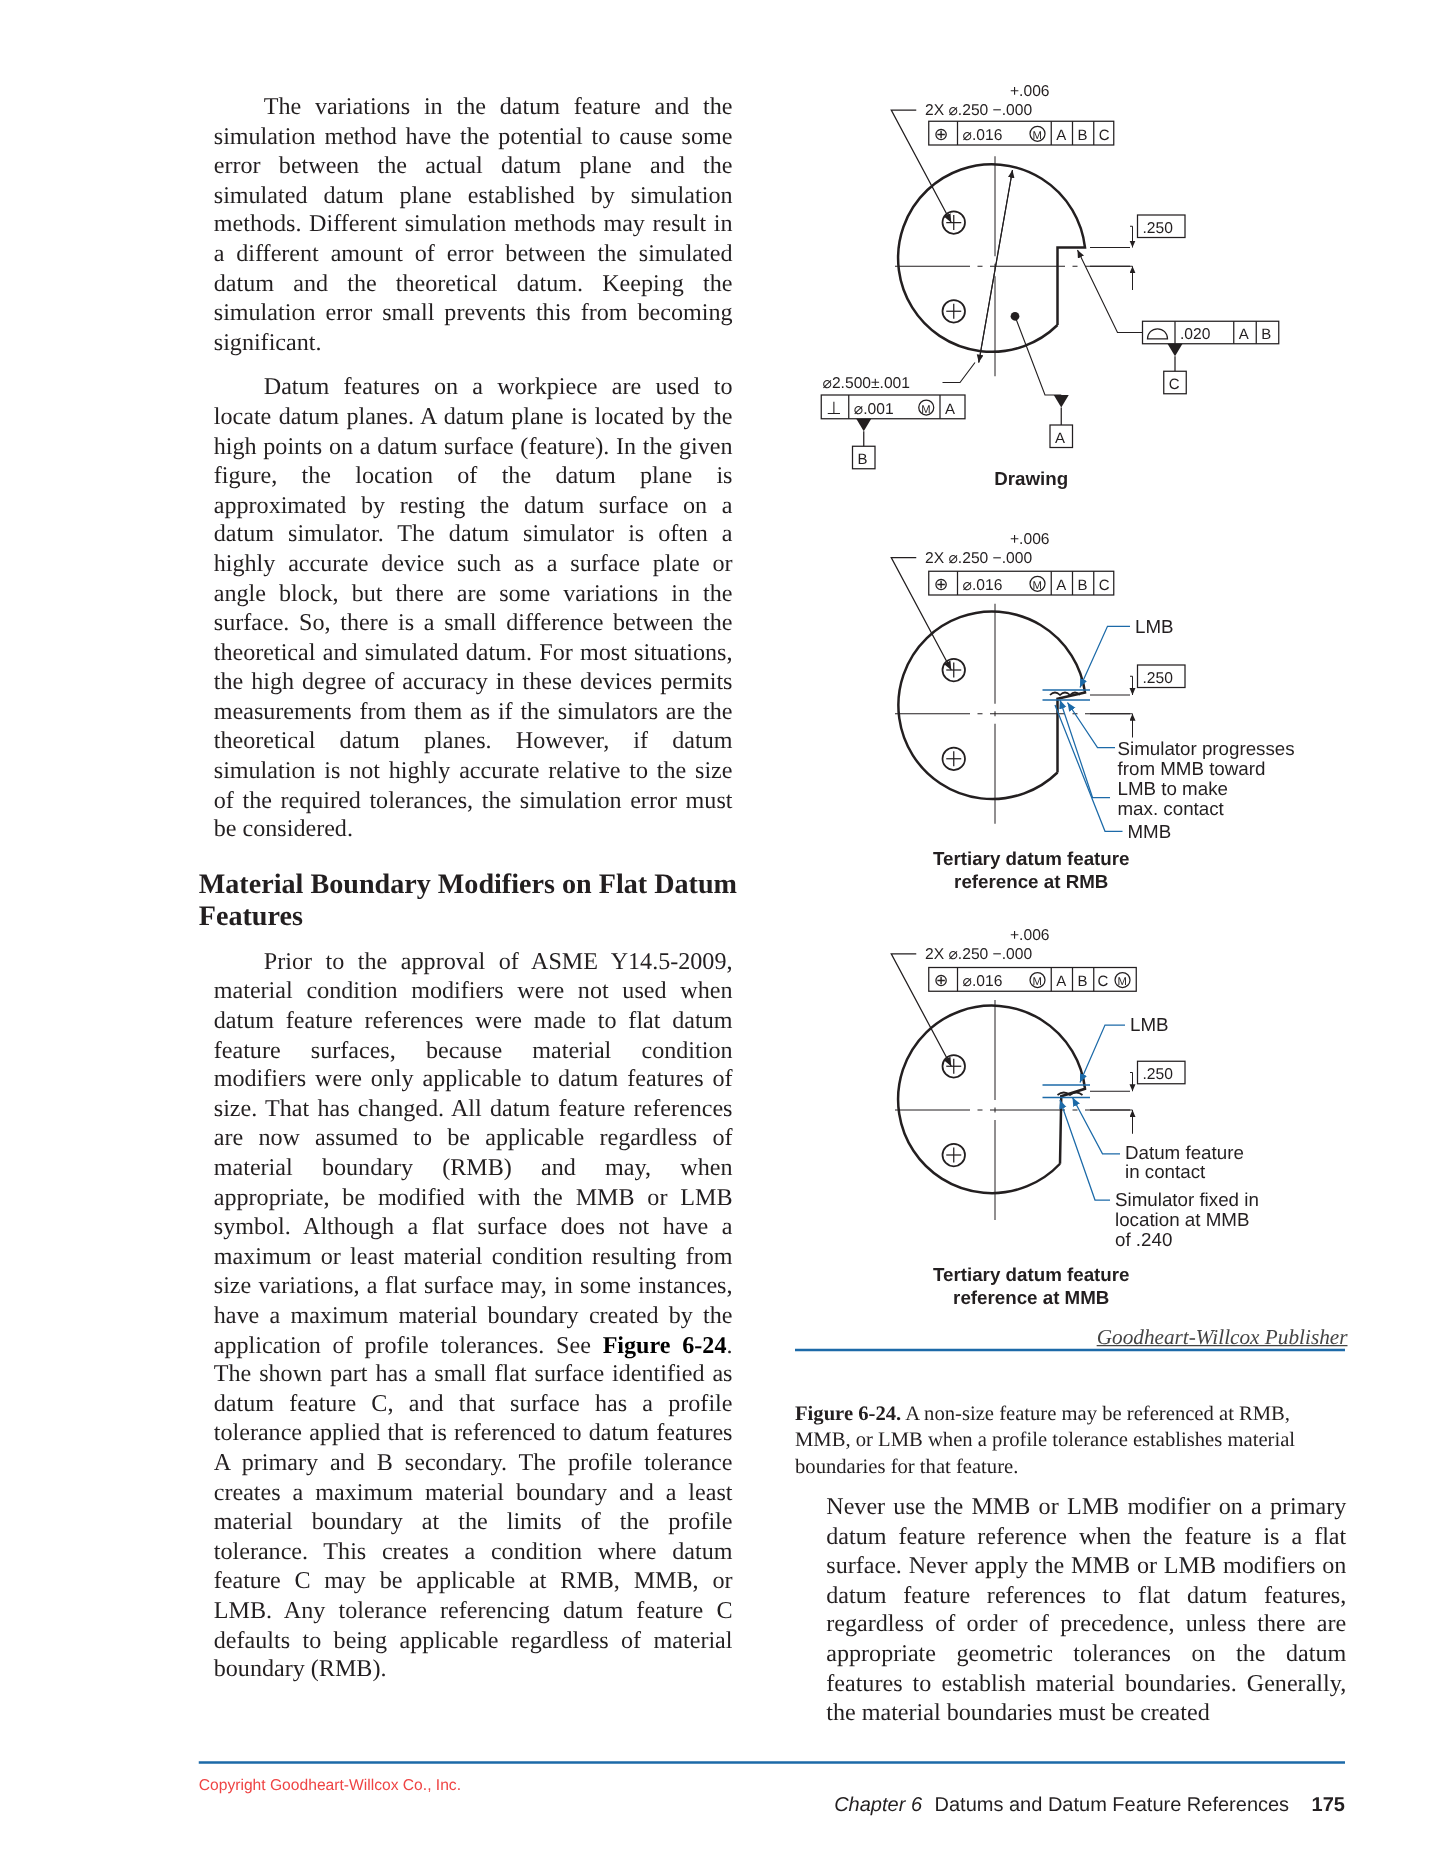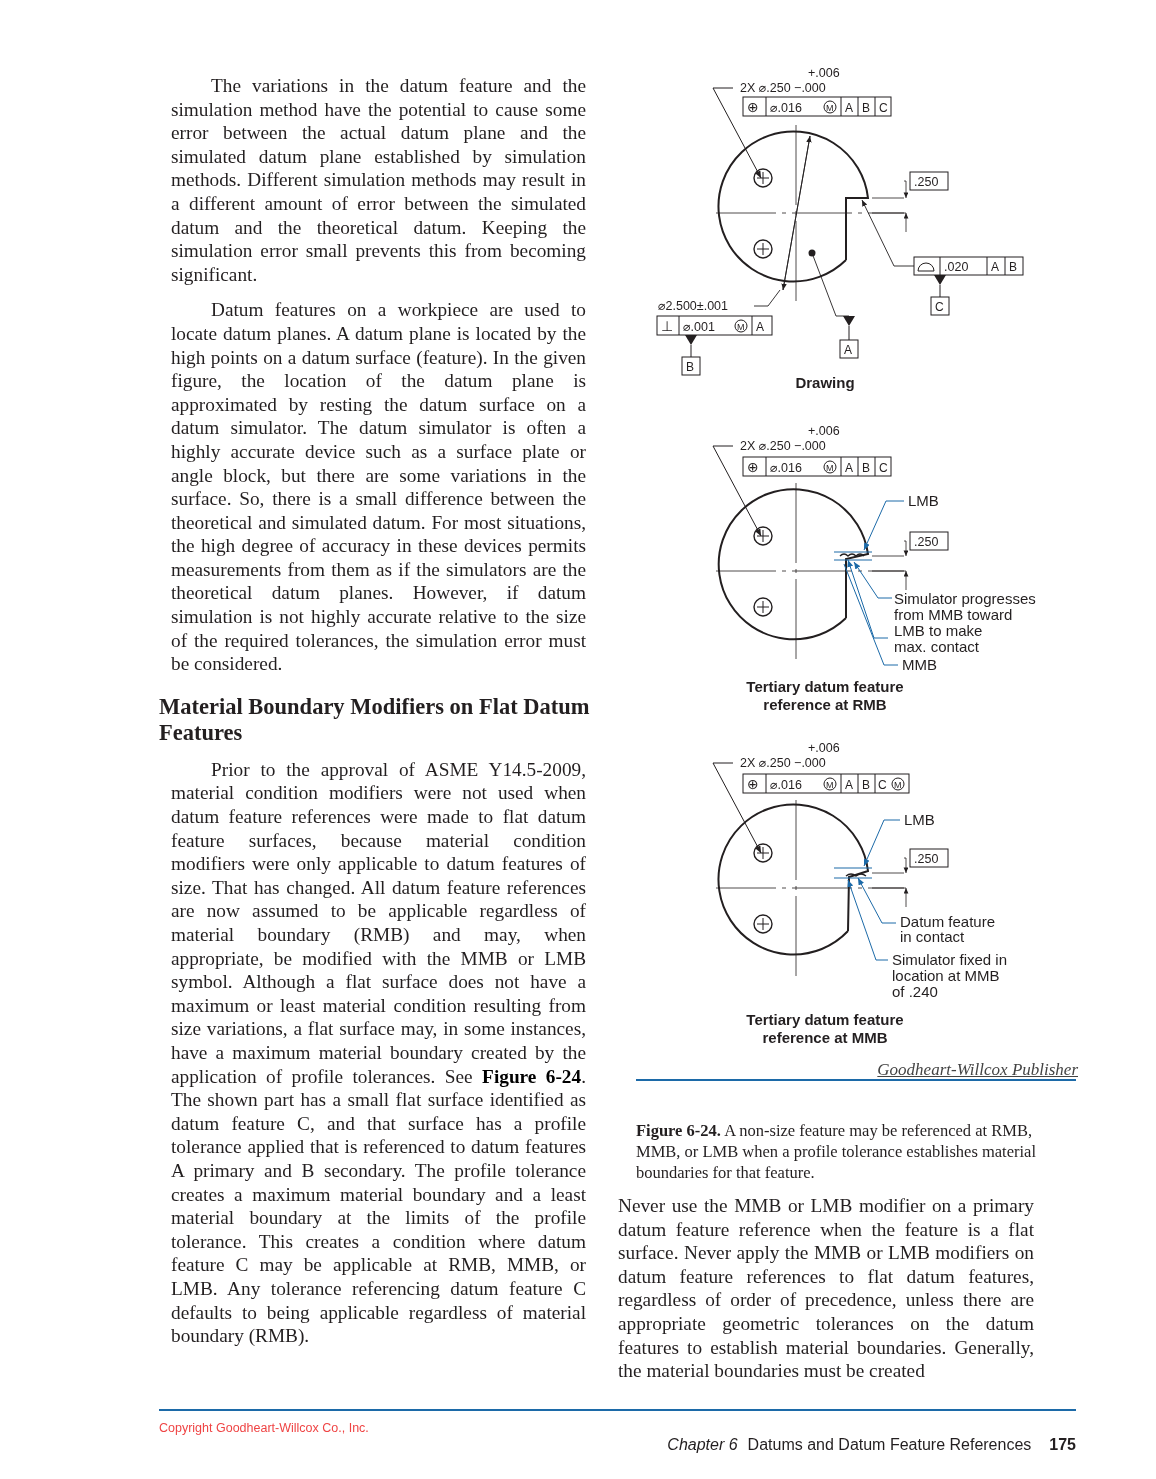--- a/index.html
+++ b/index.html
@@ -9,21 +9,21 @@
   .para.indent { text-indent: 40px; }
   .heading { font-family: "Liberation Serif", serif; font-weight: bold; font-size: 22.5px; line-height: 26px; margin: 18px 0 6px 0; color: #231f20; }
   .figref { color: #000000; font-weight: bold; }
   .fig-area { position: absolute; left: 636px; top: 60px; width: 442px; height: 1010px; }
   .fig-svg { position: absolute; left: 0; top: 0; }
   .fig-svg text { font-family: "Liberation Sans", "DejaVu Sans", sans-serif; fill: #231f20; }
   .credit { position: absolute; right: 0; top: 1000px; font-family: "Liberation Serif", serif; font-style: italic; font-size: 17px; color: #444; text-decoration: underline; }
   .cap-rule { position: absolute; left: 636px; top: 1079px; width: 440px; height: 2px; background: #1c6aa8; }
   .caption { position: absolute; left: 636px; top: 1120px; width: 440px; font-size: 16.5px; line-height: 21px; color: #231f20; }
   .caption b { font-weight: bold; }
-  .right-text { position: absolute; left: 606px; top: 1182px; width: 440px; }
+  .right-text { position: absolute; left: 649px; top: 1182px; width: 440px; }
   .footer-rule { position: absolute; left: 159px; top: 1409px; width: 917px; height: 2px; background: #1c6aa8; }
   .footer-left { position: absolute; left: 159px; top: 1421px; font-family: "Liberation Sans", sans-serif; font-size: 12.5px; color: #ef4444; }
   .footer-right { position: absolute; right: 80px; top: 1436px; font-family: "Liberation Sans", sans-serif; font-size: 16px; color: #231f20; }
   .footer-right .ch { font-style: italic; margin-right: 10px; }
   .footer-right .pg { font-weight: bold; margin-left: 18px; }
 </style>
 </head>
 <body>
 
 <div class="col-left">

